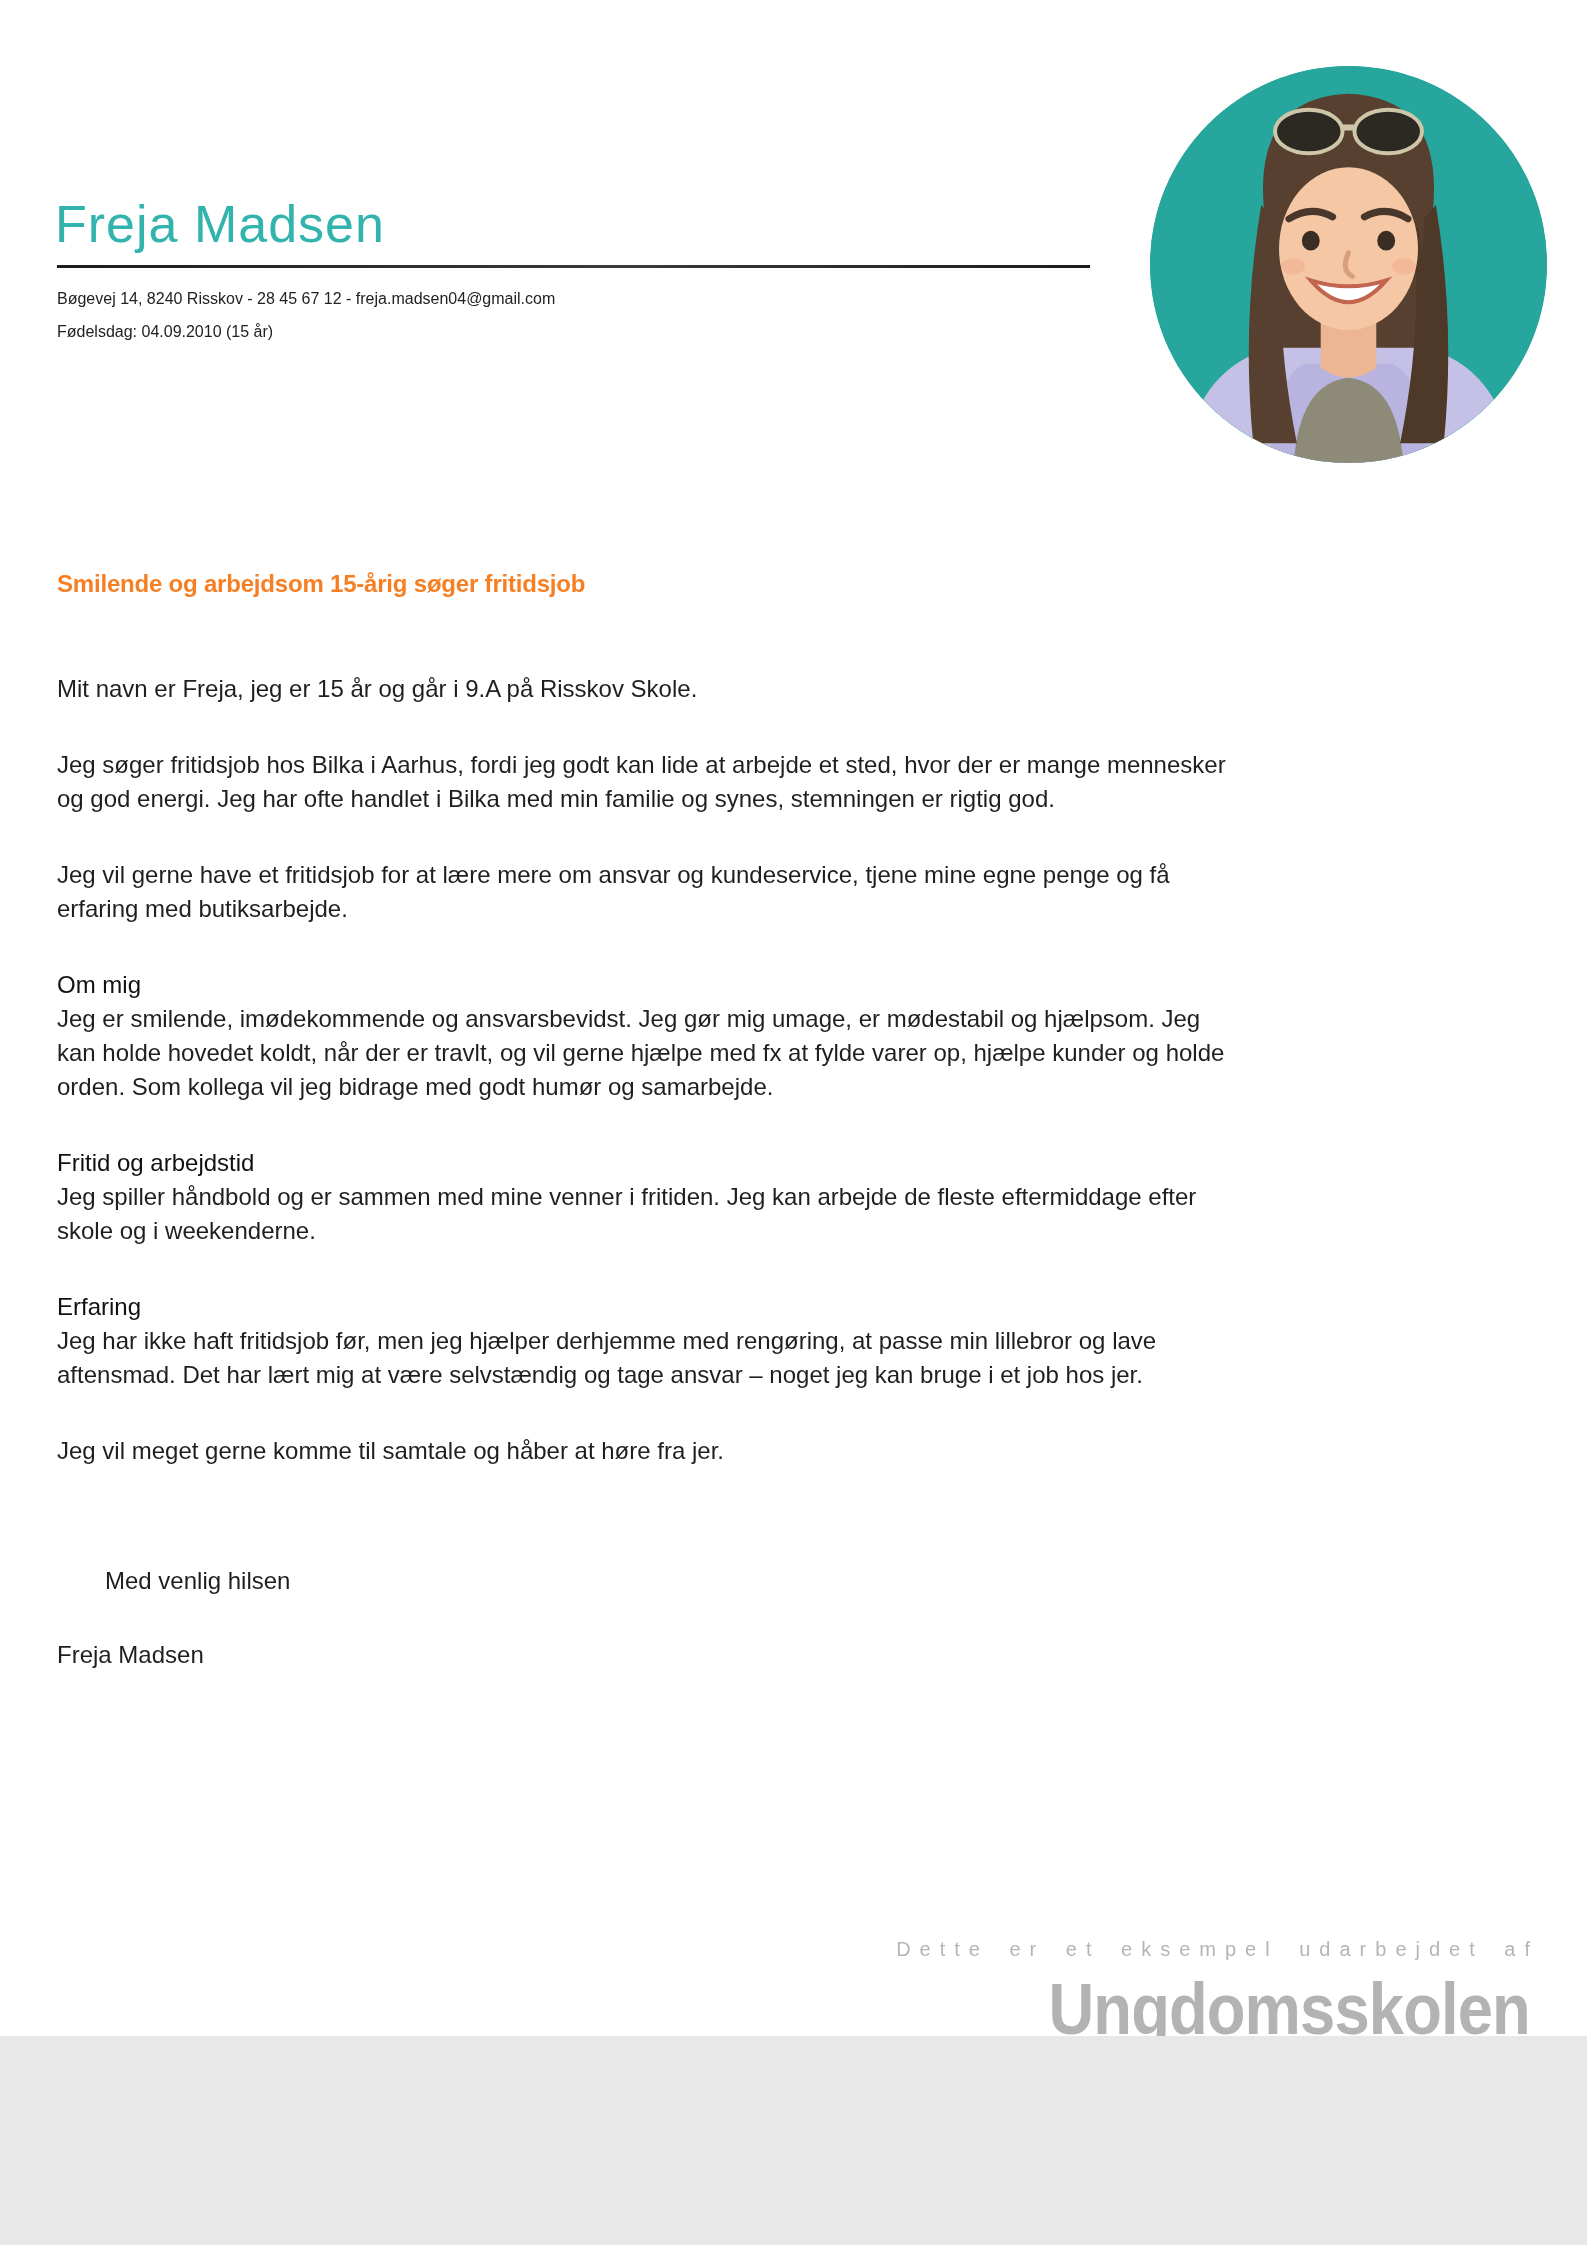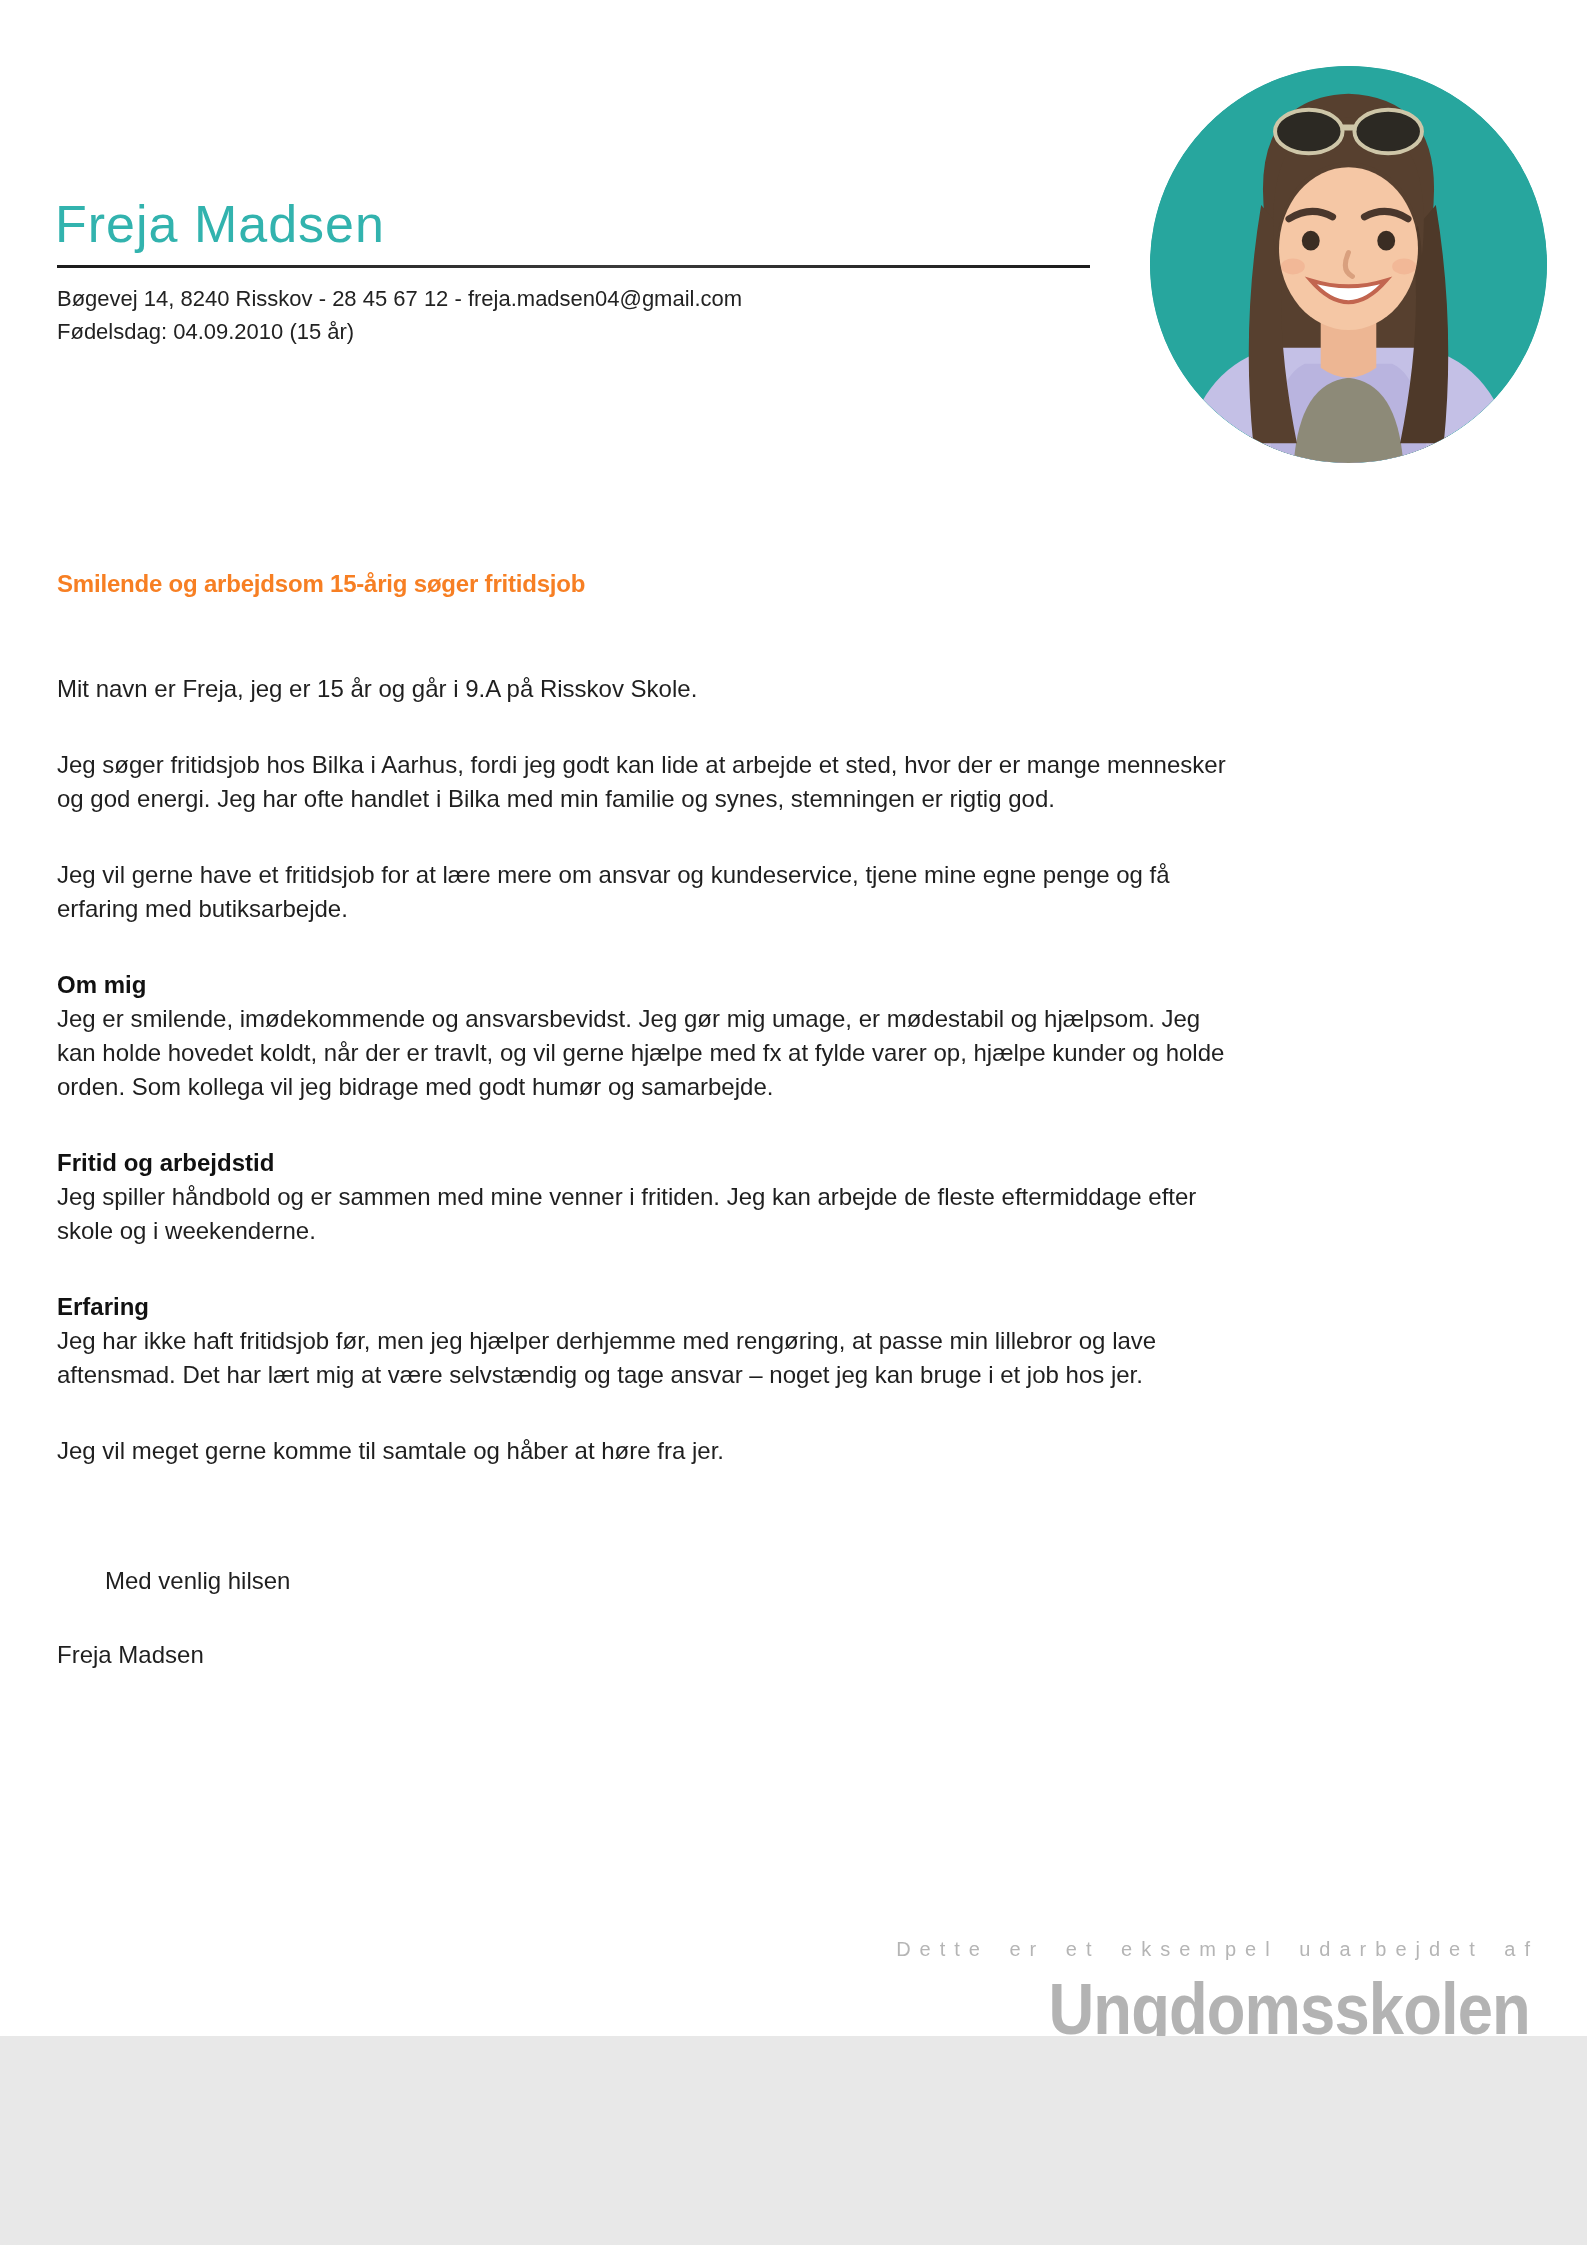--- a/index.html
+++ b/index.html
@@ -30,21 +30,21 @@
     left: 57px;
     top: 265px;
     width: 1033px;
     height: 3px;
     background: linear-gradient(90deg, #1c1c1c, #3a3a3a 55%, #1c1c1c);
   }
   .contact {
     position: absolute;
     left: 57px;
     top: 282px;
-    font-size: 22px;
+    font-size: 16px;
     line-height: 33px;
     color: #222222;
   }
 
   
   .photo-wrap {
     position: absolute;
     left: 1150px;
     top: 66px;
     width: 397px;
@@ -77,21 +77,21 @@
     color: #1f1f1f;
   }
   .content p {
     margin: 0 0 42px 0;
     white-space: pre-line;
   }
   .content p.closing { margin-bottom: 96px; }
   .content p.signoff { margin-bottom: 40px; margin-left: 48px; }
   .sec-head {
     display: block;
-    font-weight: 700;
+    font-weight: 400;
     color: #111111;
   }
   .b { font-weight: 400; }
   .i { }
 
   
   .footer {
     position: absolute;
     right: 57px;
     top: 1938px;

